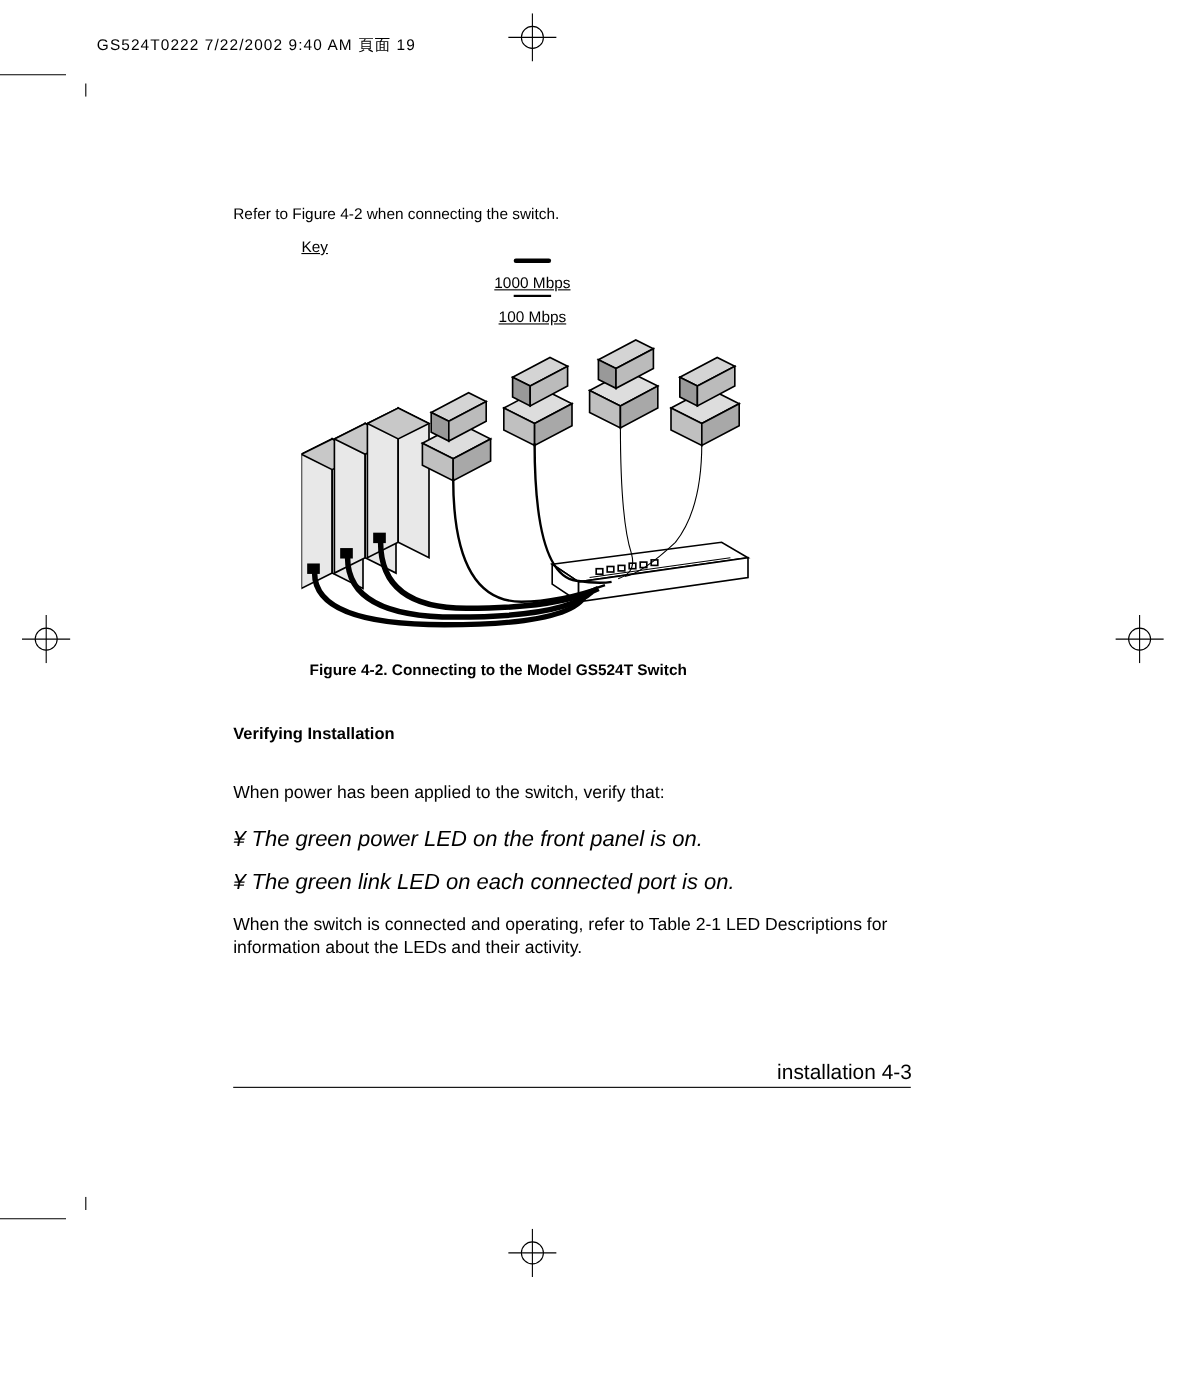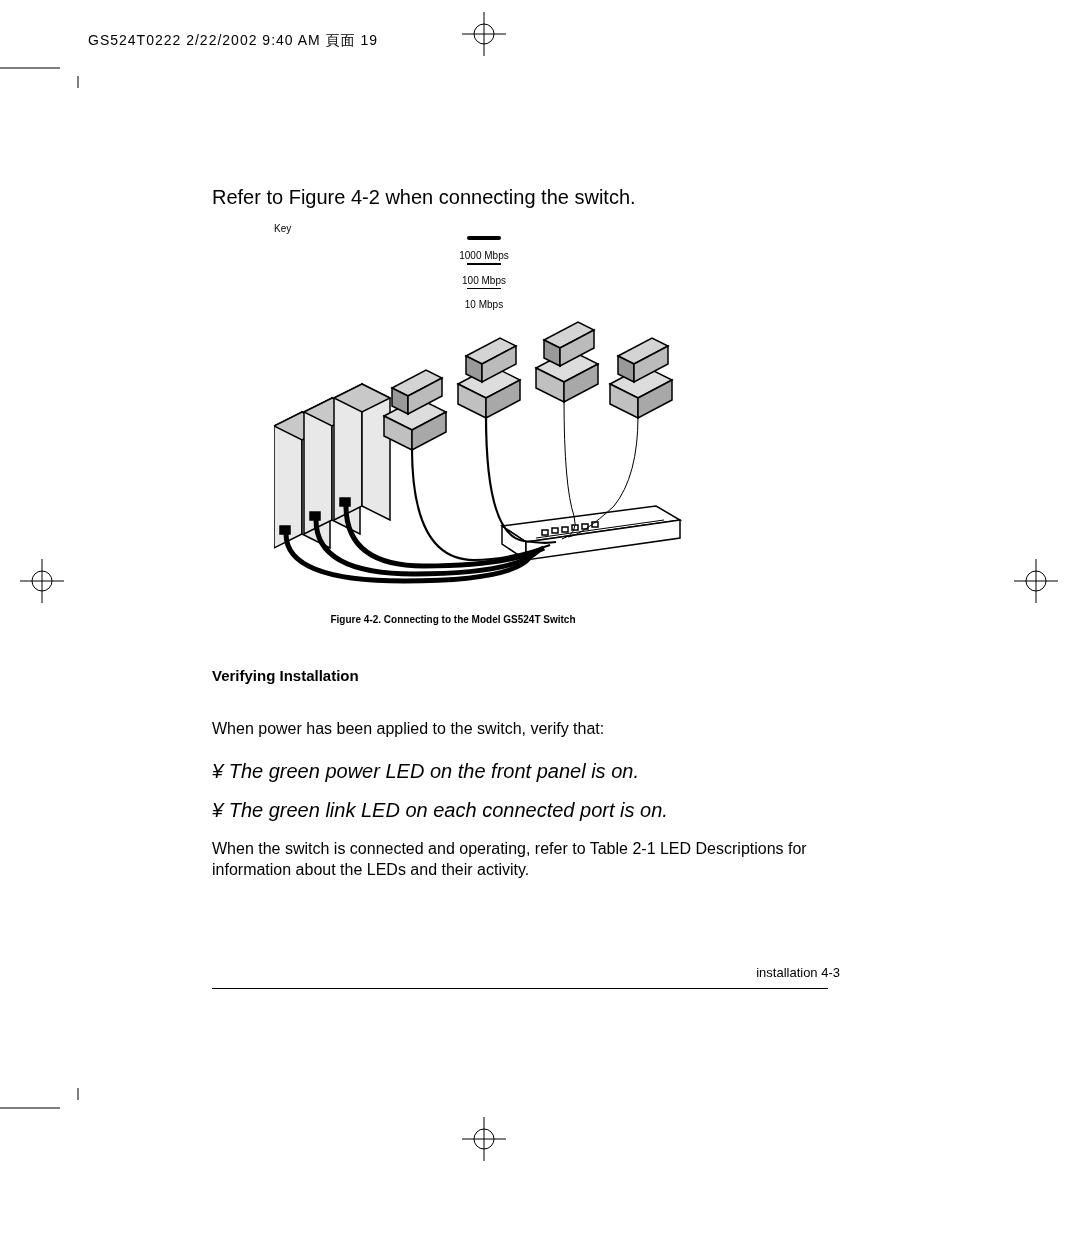--- a/index.html
+++ b/index.html
@@ -22,38 +22,39 @@
       position: absolute;
       stroke: #000;
       fill: none;
     }
     .content {
       position: absolute;
       left: 212px;
       top: 186px;
       width: 616px;
     }
-    .intro { font-size: 20px; margin-bottom: 12px; }
+    .intro { font-size: 14px; margin-bottom: 12px; }
     .figure {
       margin: 10px 0 20px 62px;
       position: relative;
       width: 420px;
     }
     .key-box {
-      font-size: 10px;
+      font-size: 14px;
       line-height: 1.5;
       margin-bottom: 4px;
+      text-decoration: underline;
     }
     .key-row { display: flex; align-items: center; gap: 8px; flex-direction: column; }
     .line-thick { display:inline-block; width:34px; height:4px; background:#000; border-radius:2px;}
     .line-med { display:inline-block; width:34px; height:2px; background:#000;}
     .line-thin { display:inline-block; width:34px; height:1px; background:#000;}
     .figure-svg { display:block; }
     .figure-caption {
-      font-size: 10px;
+      font-size: 14px;
       font-weight: bold;
       text-align: center;
       margin-top: 18px;
       margin-left: -62px;
     }
     .section-heading {
       font-size: 15px;
       font-weight: bold;
       margin-top: 42px;
       margin-bottom: 34px;
@@ -63,29 +64,29 @@
     .bullet::before { content: "¥  "; }
     .footer-rule {
       position: absolute;
       left: 212px;
       top: 988px;
       width: 616px;
       border-top: 1px solid #000;
     }
     .footer-text {
       position: absolute;
-      right: 240px;
+      right: 251px;
       top: 965px;
-      font-size: 13px;
+      font-size: 19px;
     }
   </style>
 </head>
 <body>
 
-<div class="header-line">GS524T0222 2/22/2002 9:40 AM 頁面 19</div>
+<div class="header-line">GS524T0222 7/22/2002 9:40 AM 頁面 19</div>
 
 <svg class="crop-mark" style="left:462px;top:12px" width="44" height="44">
   <line x1="22" y1="0" x2="22" y2="44" stroke-width="1"></line>
     <line x1="0" y1="22" x2="44" y2="22" stroke-width="1"></line>
     <circle cx="22" cy="22" r="10" stroke-width="1"></circle>
 </svg>
 <svg class="crop-mark" style="left:20px;top:559px" width="44" height="44">
   <line x1="22" y1="0" x2="22" y2="44" stroke-width="1"></line>
     <line x1="0" y1="22" x2="44" y2="22" stroke-width="1"></line>
     <circle cx="22" cy="22" r="10" stroke-width="1"></circle>
@@ -117,24 +118,20 @@
     <div class="key-box">
       <div>Key</div>
       <div class="key-row">
           <span class="line-thick"></span>
           <span>1000 Mbps</span>
         </div>
       <div class="key-row">
           <span class="line-med"></span>
           <span>100 Mbps</span>
         </div>
-      <div class="key-row">
-          <span class="line-thin"></span>
-          <span>10 Mbps</span>
-        </div>
     </div>
 
     <svg class="figure-svg" width="420" height="280" viewBox="0 0 420 280">
 
       <g stroke="#000" fill="#fff" stroke-width="1.5">
         <polygon points="228,210 382,190 406,204 252,226"></polygon>
         <polygon points="228,210 252,226 252,244 228,228"></polygon>
         <polygon points="252,226 406,204 406,222 252,244"></polygon>
         <line x1="262" y1="222" x2="390" y2="204" stroke-width="1"></line>
 

